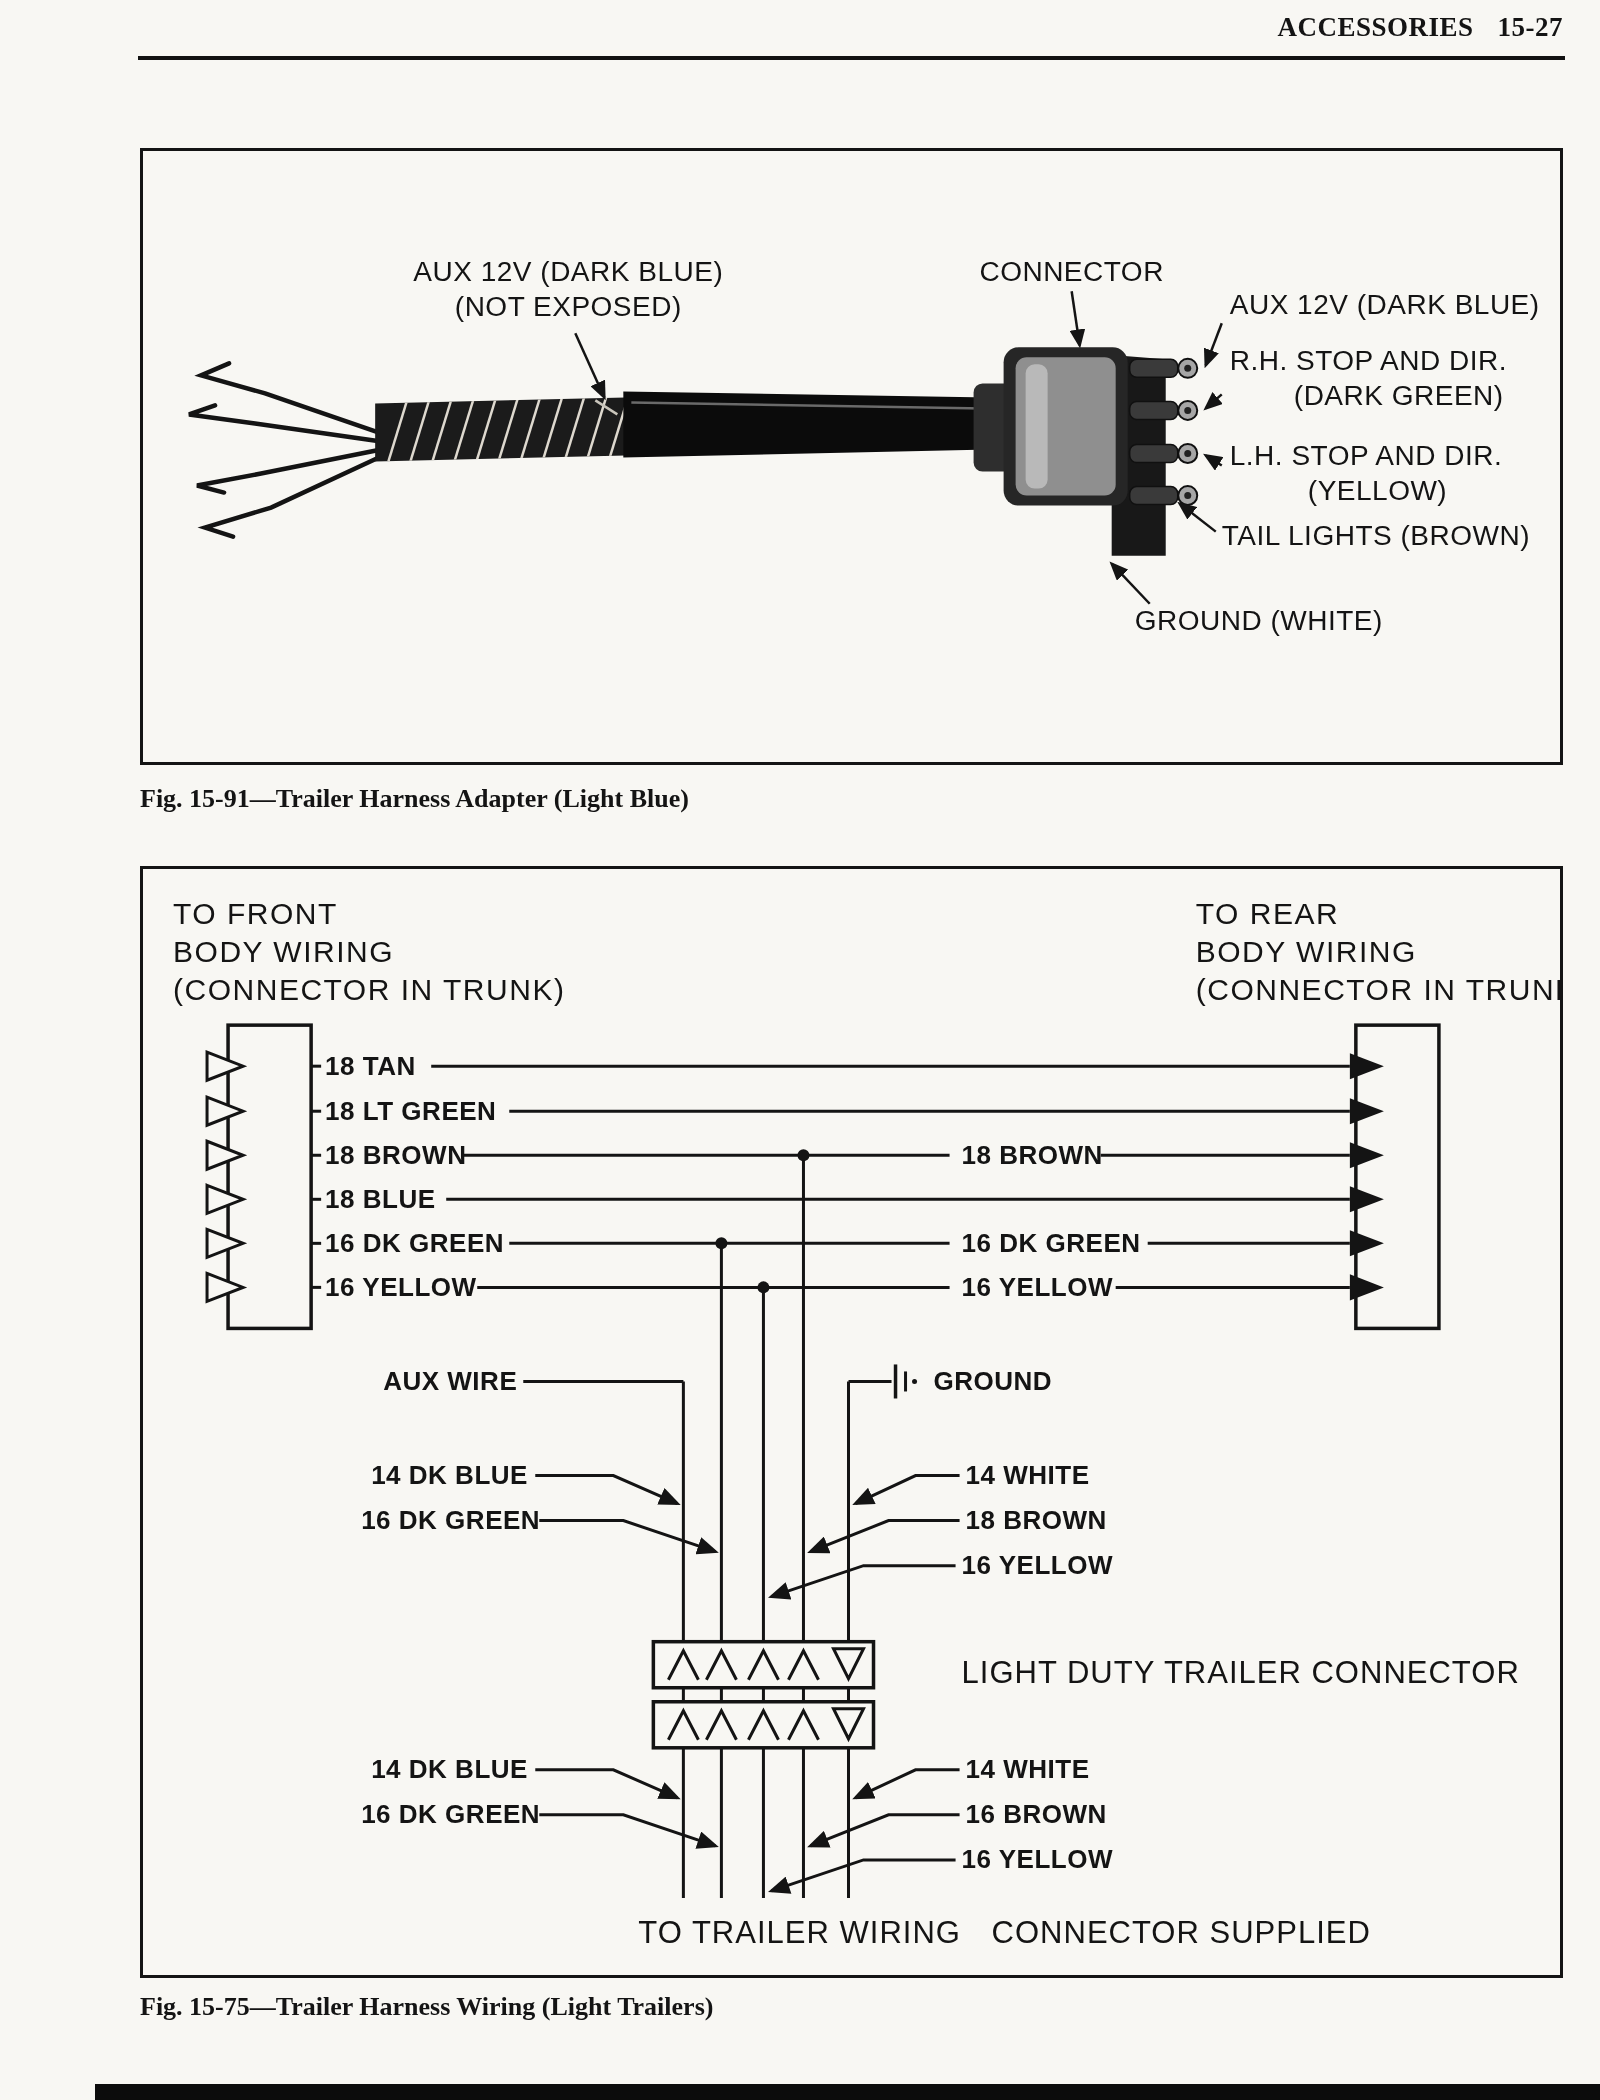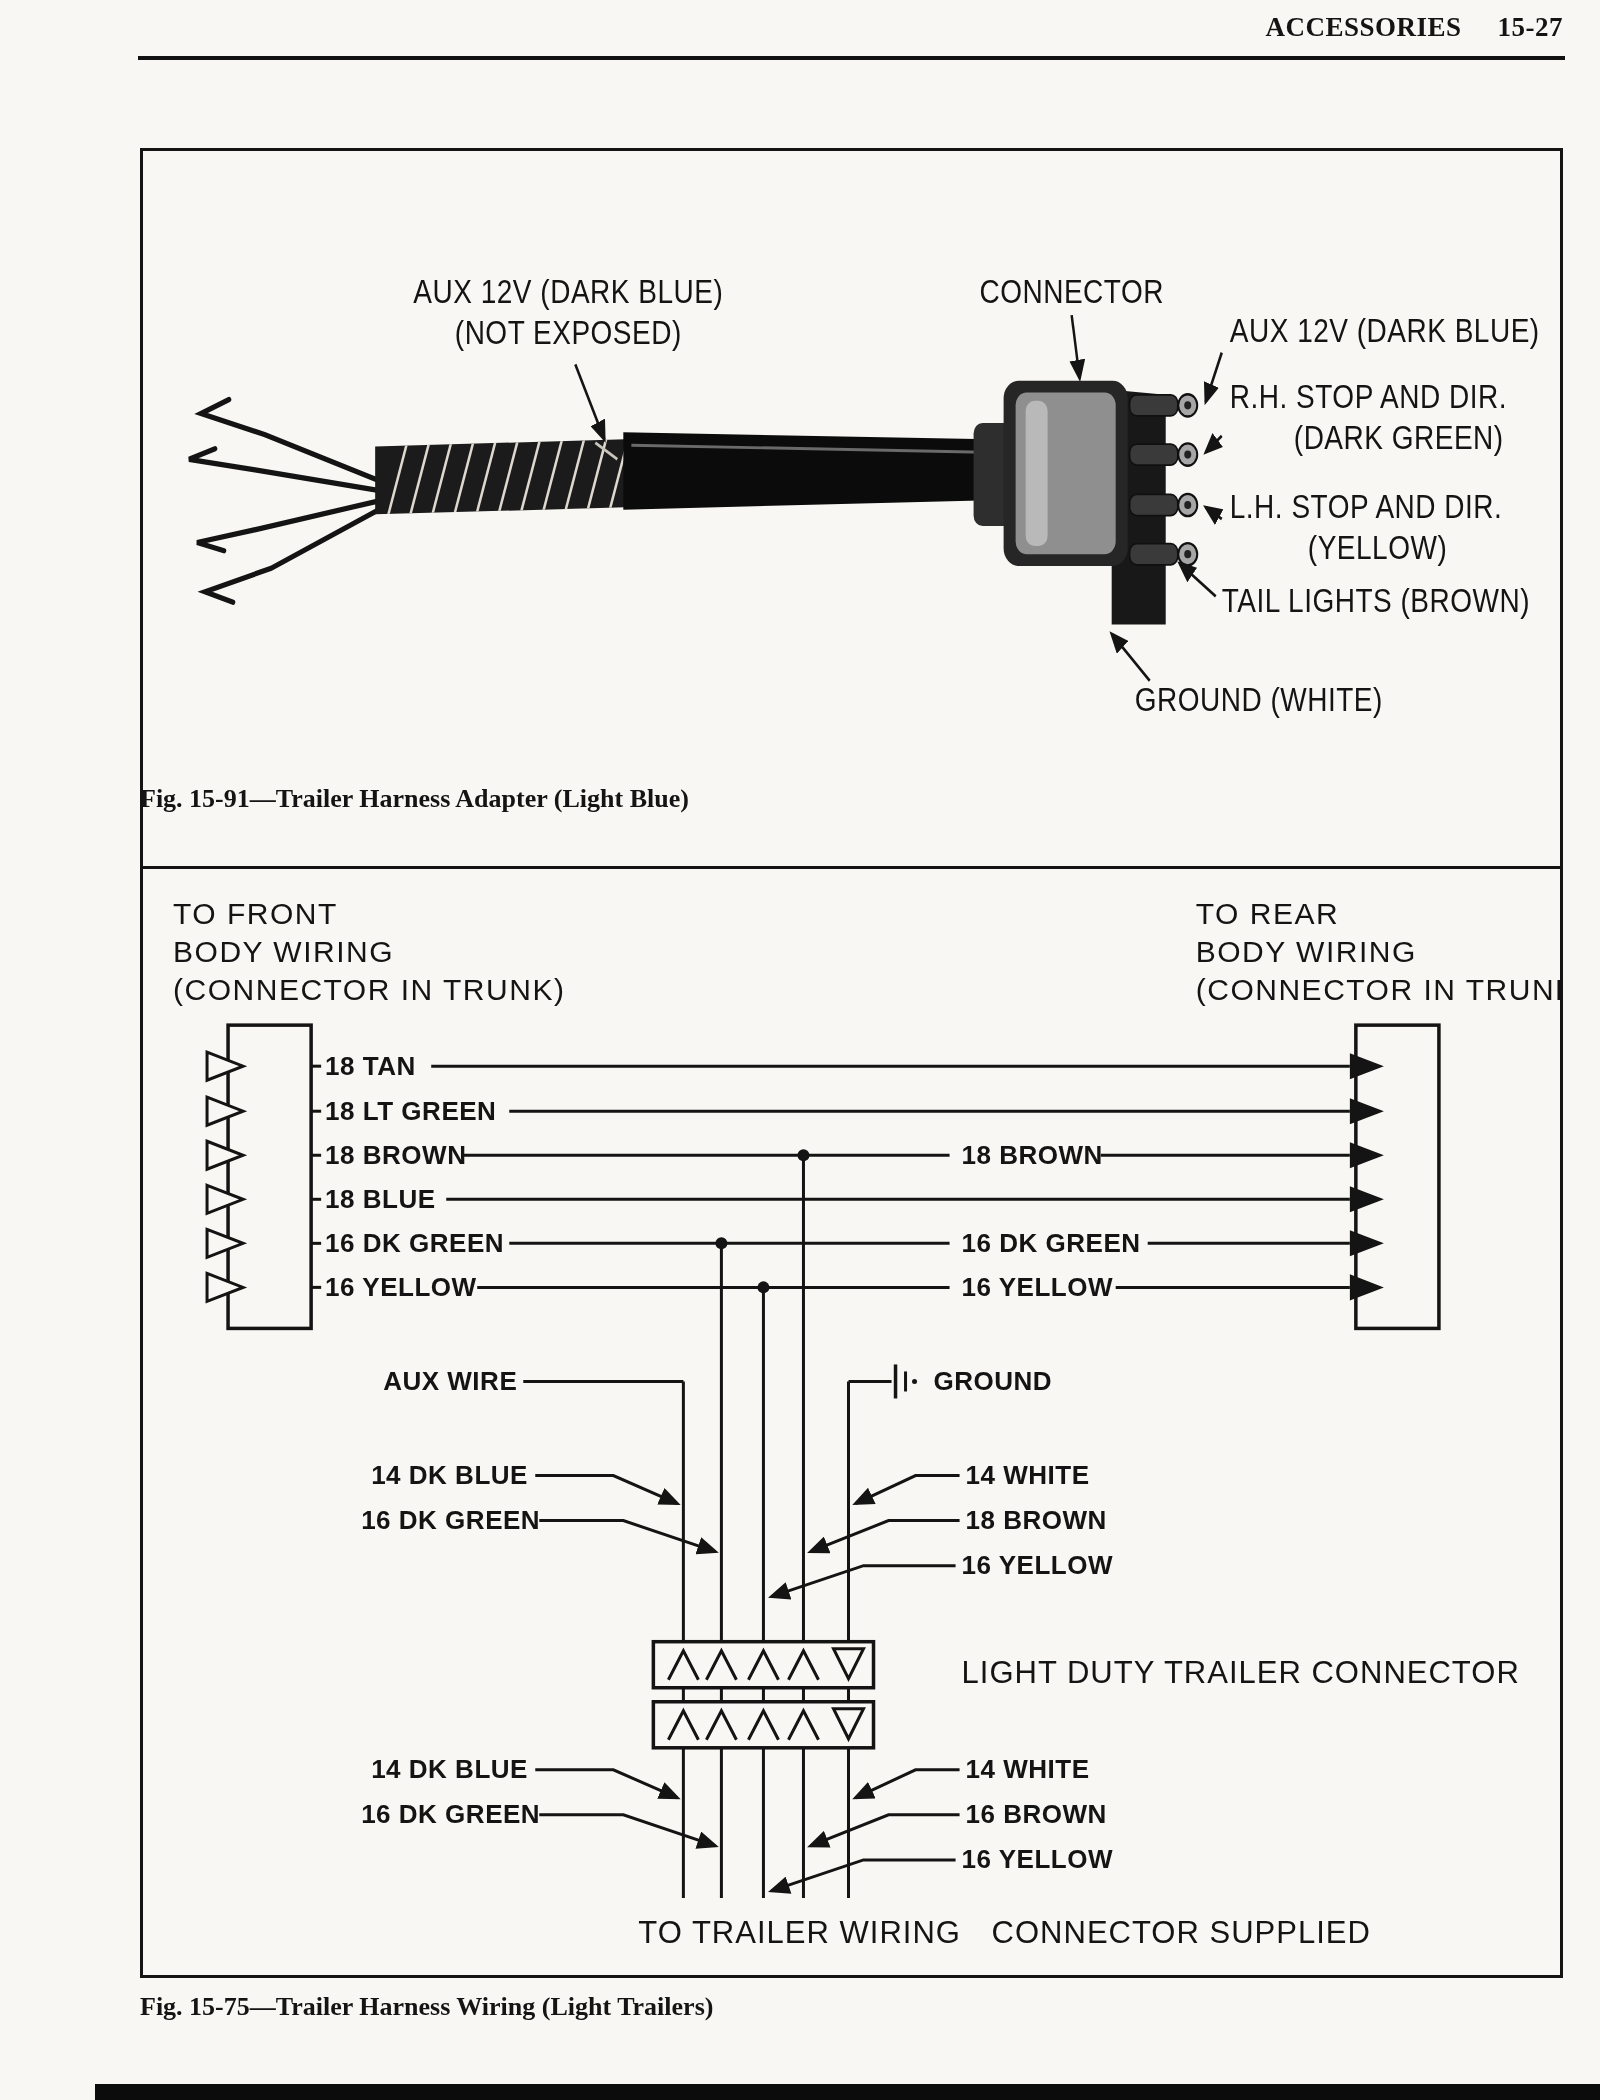--- a/index.html
+++ b/index.html
@@ -11,30 +11,30 @@
     color:#141414;
     overflow:hidden;
   }
   .page { position:absolute; inset:0; }
   .header {
     position:absolute; top:12px; left:140px; width:1423px;
     text-align:right;
     font-family:"Liberation Serif", serif;
     font-weight:700; font-size:27px; letter-spacing:.5px;
   }
-  .header .sect { margin-right:36px; }
+  .header .sect { margin-right:24px; }
   .header-rule {
     position:absolute; top:56px; left:138px; width:1427px; height:4px;
     background:#121212;
   }
   .figure-box {
     position:absolute; left:140px; width:1423px;
     border:3.5px solid #141414; background:transparent;
   }
-  .fig1 { top:148px; height:721px; }
+  .fig1 { top:148px; height:617px; }
   .fig2 { top:866px; height:1112px; }
   .caption {
     position:absolute; left:140px; width:1423px; text-align:left;
     font-family:"Liberation Serif", serif; font-weight:700; font-size:26px;
   }
   .cap1 { top:784px; }
   .cap2 { top:1992px; }
   .bottom-bar {
     position:absolute; left:95px; top:2084px; width:1505px; height:16px;
     background:#0c0c0c;

